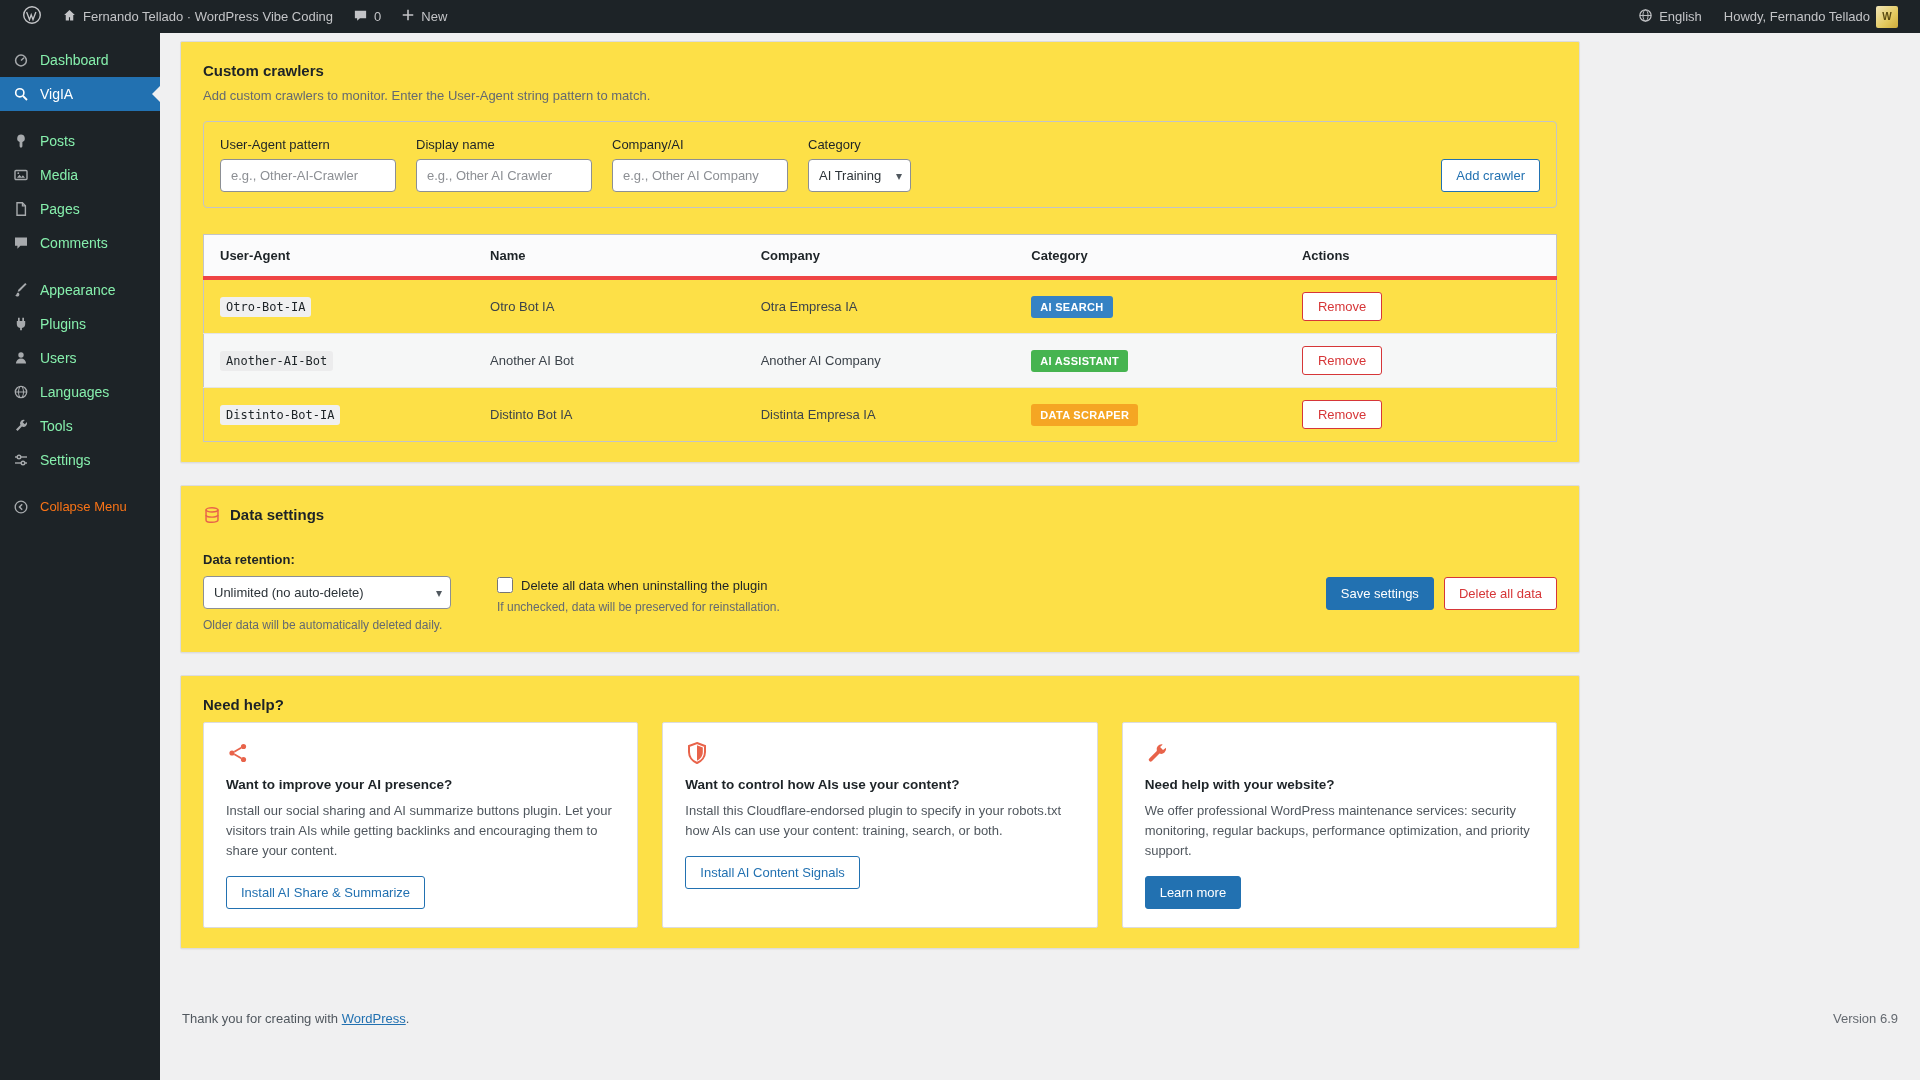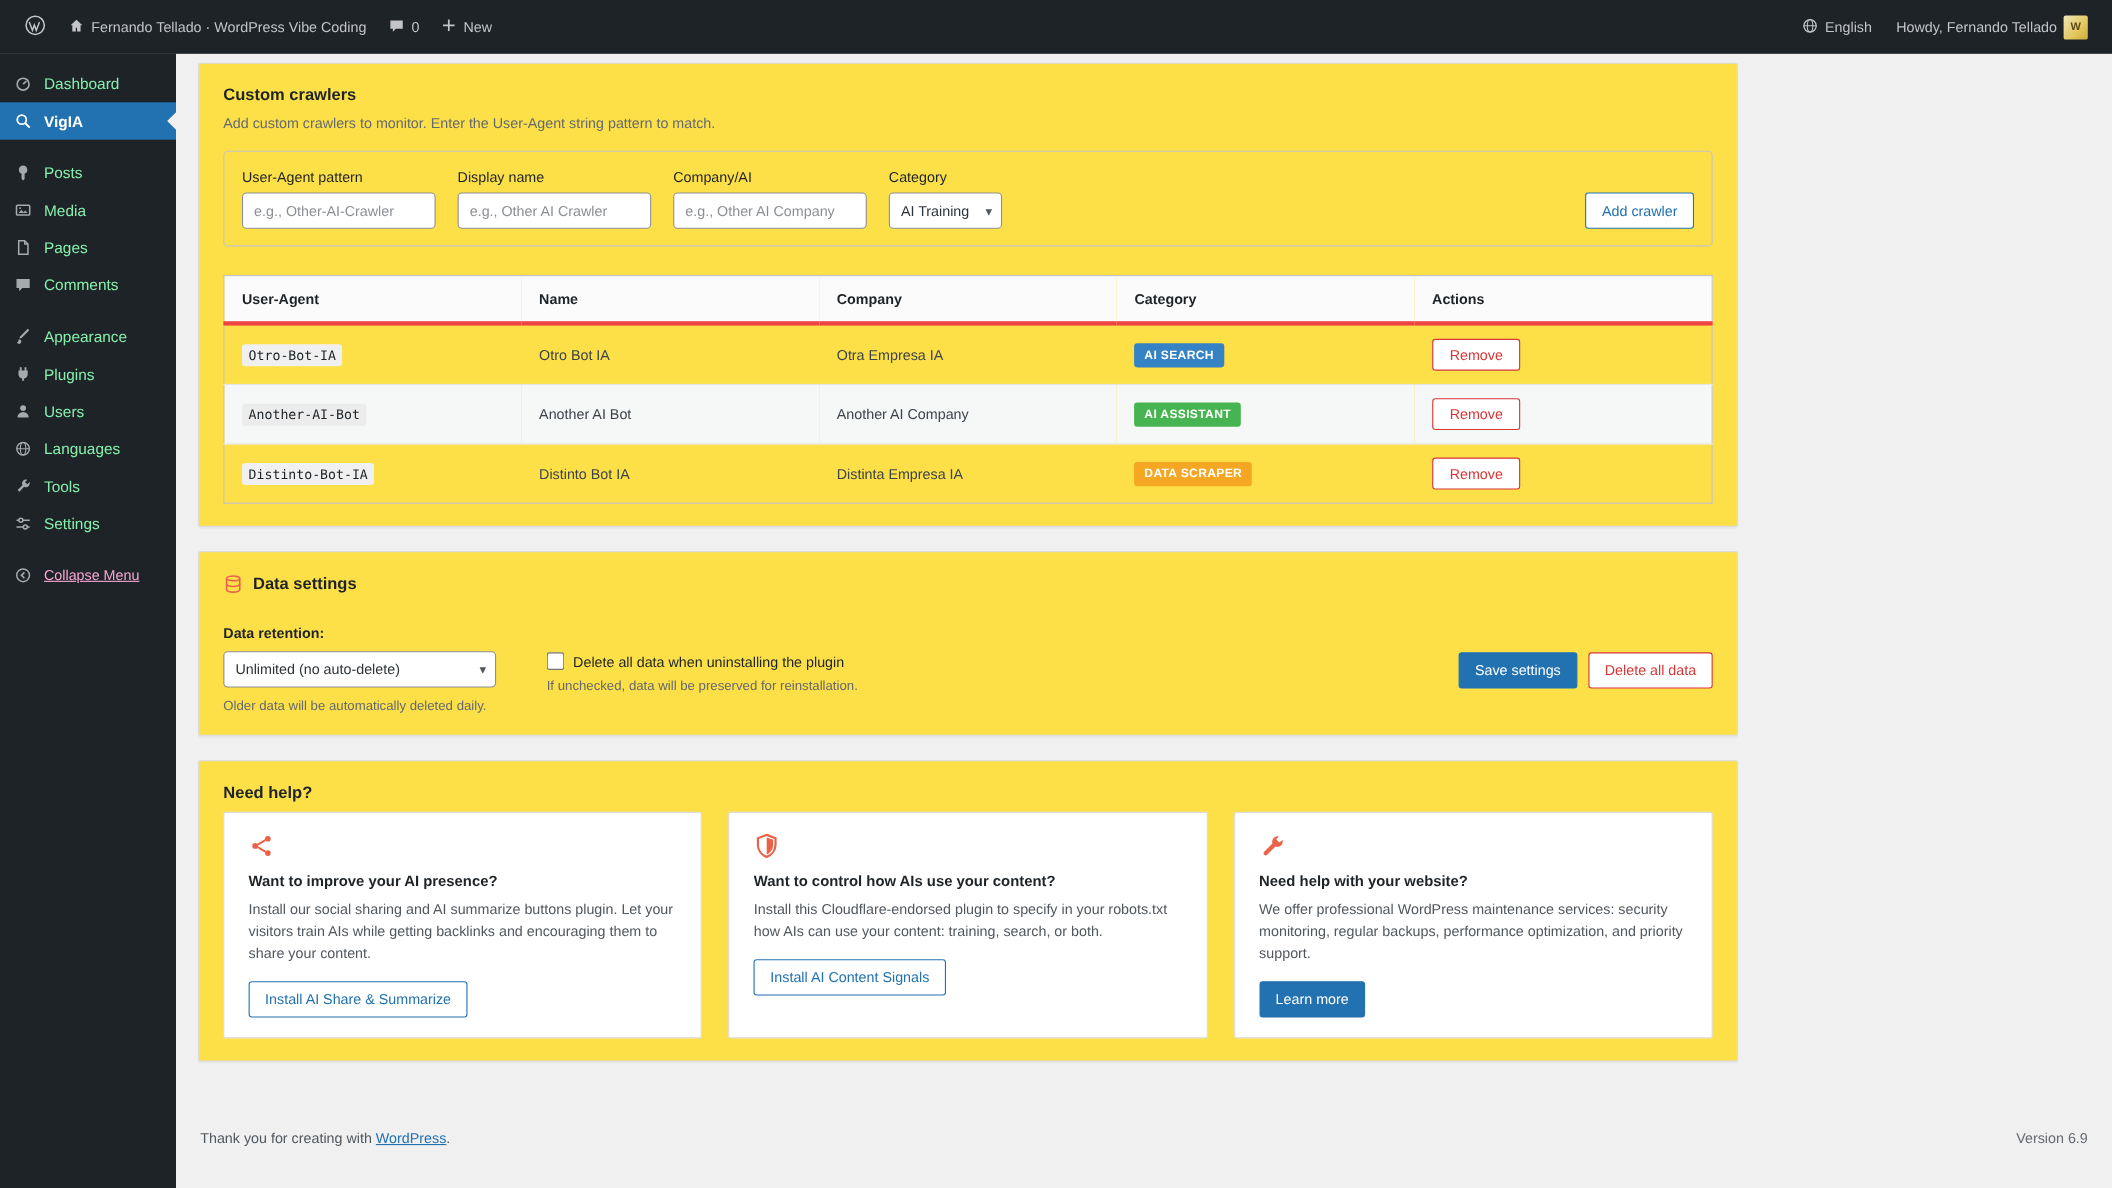--- a/index.html
+++ b/index.html
@@ -12,22 +12,22 @@
   }
   :root {
     --accent-blue: #2271b1;
     --danger-red: #d63638;
     --icon-orange: #e8634a;
     --dark-bg: #1d2327;
   }
 
   
   .adminbar {
-    height: 49px; background: var(--dark-bg); color: #c3c4c7;
-    display: flex; align-items: center; padding: 0 14px; gap: 4px;
+    height: 33px; background: var(--dark-bg); color: #c3c4c7;
+    display: flex; align-items: flex-end; padding: 0 14px; gap: 4px;
   }
   .ab-item { display: flex; align-items: center; gap: 6px; padding: 0 8px; height: 33px; cursor: pointer; color: #c3c4c7; }
   .ab-item svg { flex: none; }
   .ab-right { margin-left: auto; display: flex; align-items: center; gap: 6px; }
   .ab-avatar { width: 22px; height: 22px; border-radius: 2px;
     background: linear-gradient(135deg,#efe4b8 0%,#e3c95f 60%,#cdaa3a 100%);
     display:flex;align-items:center;justify-content:center;font-size:10px;color:#5a4a12;font-weight:bold;}
 
   
   .frame { display: flex; height: 1047px; }
@@ -35,29 +35,29 @@
   .content { flex: 1; background: #f0f0f1; padding: 8px 20px 0 20px; overflow: hidden; }
   .wrap { max-width: 1400px; }
 
   
   .menu-item {
     display: flex; align-items: center; gap: 10px;
     padding: 8px 12px; font-size: 14px; color: #86efac; cursor: pointer;
     position: relative; line-height: 18px;
   }
   .menu-item .mi-icon { width: 18px; height: 16px; color: #a7aaad; display: flex; align-items: center; justify-content: center; }
-  .menu-item.active { background: var(--accent-blue); color: #fff; font-weight: 700; }
+  .menu-item.active { background: var(--accent-blue); color: #fff; font-weight: 400; }
   .menu-item.active .mi-icon { color: #fff; }
   .menu-item.active::after {
     content: ""; position: absolute; right: 0; top: 50%;
     transform: translateY(-50%);
     border: 8px solid transparent; border-right-color: #f0f0f1;
   }
   .menu-gap { height: 13px; }
-  .collapse-item { color: #f9a8d4; font-size: 13px; text-decoration: underline; }
+  .collapse-item { color: #f97316; font-size: 13px; }
 
   
   .card {
     background: #fde047; border: 1px solid #dcdcde; border-radius: 2px;
     box-shadow: 0 1px 1px rgba(0,0,0,.04);
     padding: 20px 22px; margin-bottom: 22px;
   }
   .card h2 { font-size: 15px; font-weight: bold; color: #1d2327; margin-bottom: 9px; }
   .card-desc { color: #646970; font-size: 13px; margin-bottom: 18px; }
 

